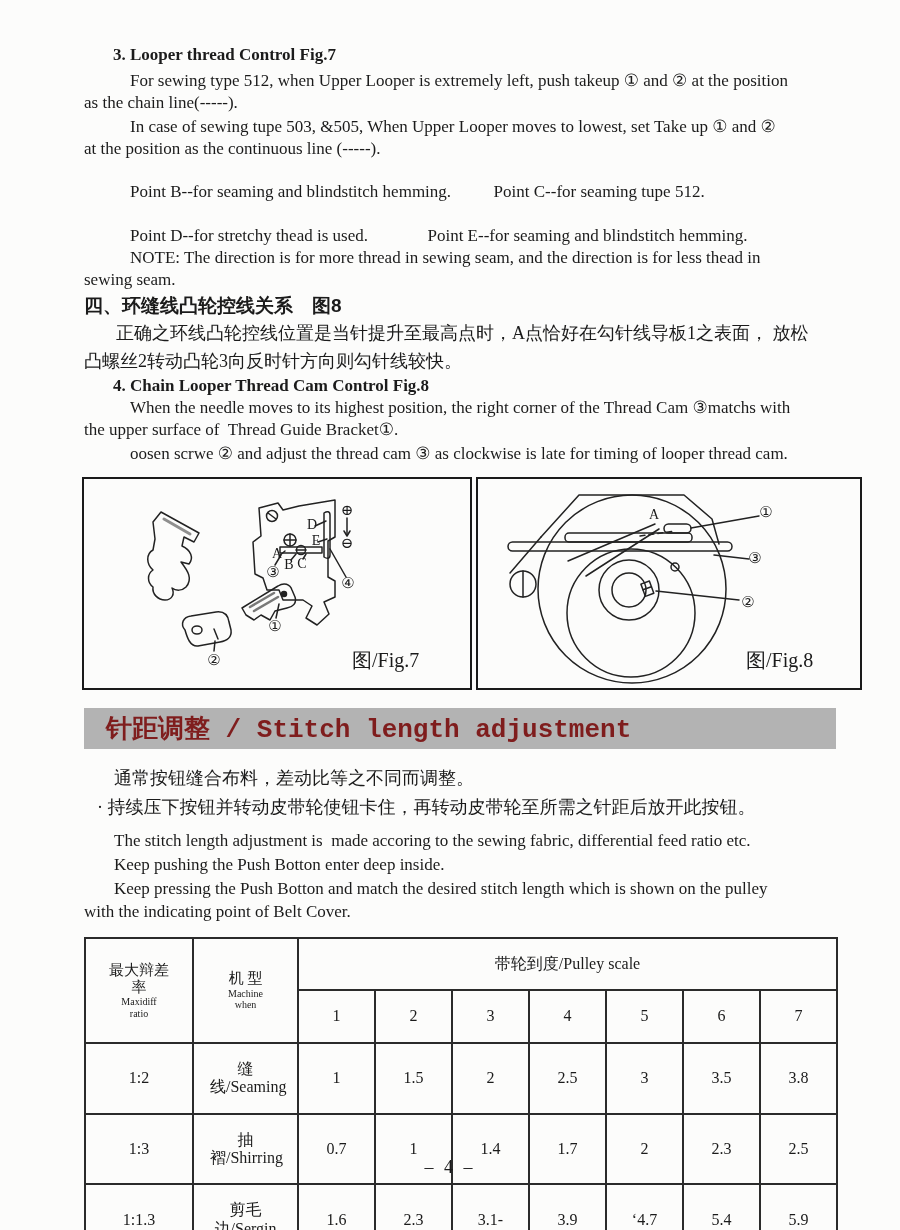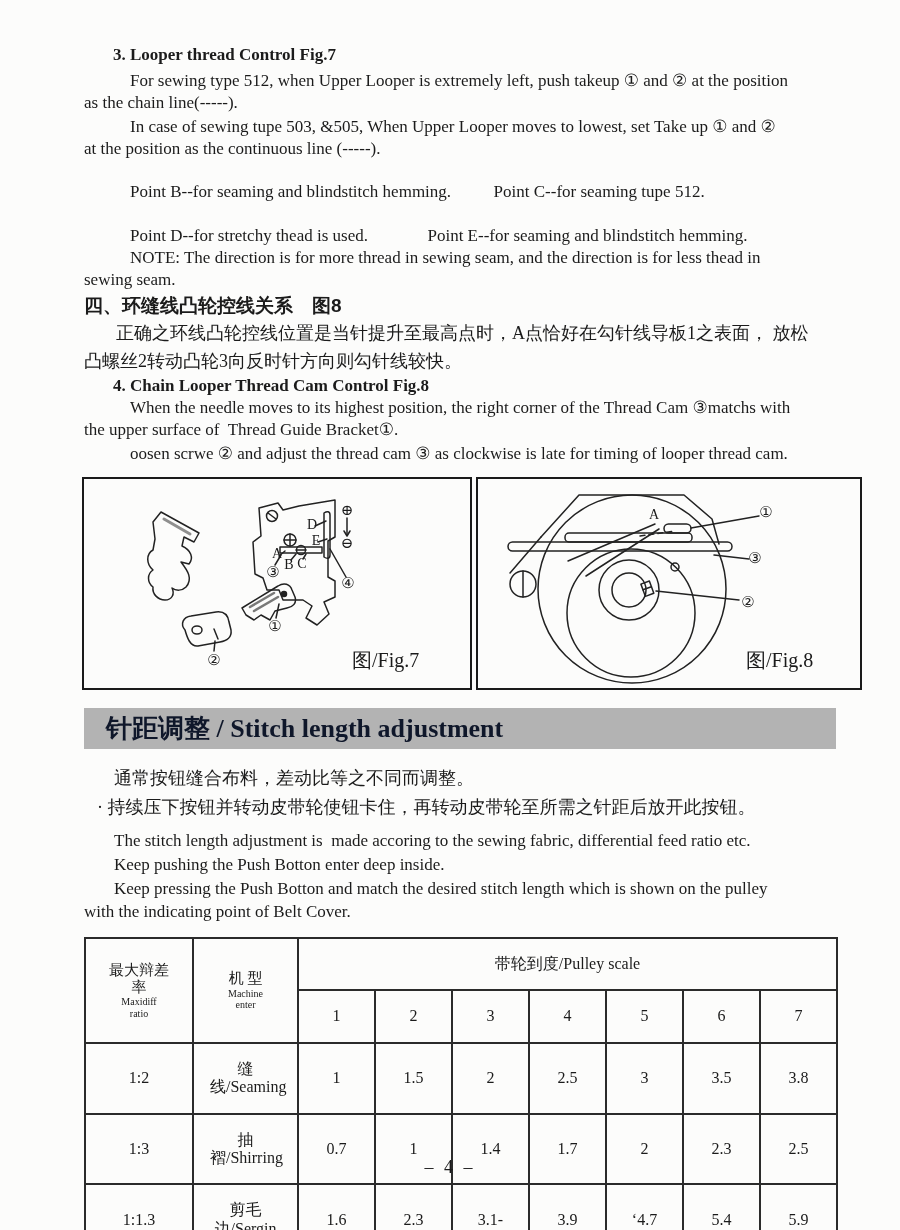--- a/index.html
+++ b/index.html
@@ -9,22 +9,22 @@
   .b{font-weight:bold;}
   .cn{font-size:18px;}
   .cnhead{font-family:"Liberation Sans","DejaVu Sans",sans-serif;font-size:19px;font-weight:bold;}
   .figbox{position:absolute;border:2.5px solid #1a1a1a;background:#fcfcfb;}
   .figbox svg{position:absolute;left:0;top:0;}
   .figlabel{position:absolute;transform:translate(-50%,-50%);font-size:14px;white-space:nowrap;}
   .figlabel.num{font-size:15px;}
   .figcap{position:absolute;font-size:20px;white-space:nowrap;}
   .secbar{position:absolute;left:84px;top:708px;width:752px;height:41px;background:#b3b3b3;
           display:flex;align-items:center;}
-  .secbar span{font-family:Liberation Serif, serif;font-size:26px;font-weight:600;
-          color:#0f172a;margin-left:22px;white-space:pre;}
+  .secbar span{font-family:Liberation Mono, monospace;font-size:26px;font-weight:600;
+          color:#7f1d1d;margin-left:22px;white-space:pre;}
   table.ptable{position:absolute;left:84px;top:937px;width:754px;border-collapse:collapse;
           table-layout:fixed;background:#fcfcfb;}
   table.ptable th,table.ptable td{border:2px solid #2b2b2b;text-align:center;vertical-align:middle;
           font-weight:normal;padding:16px;font-size:16px;line-height:1.15;}
   .hcn{font-size:15px;}
   .hen{font-size:10px;}
   .pagenum{position:absolute;left:0;top:1157px;width:900px;text-align:center;
           font-size:18px;letter-spacing:3px;}
 </style>
 </head>
@@ -158,21 +158,21 @@
     <tbody>
     <tr style="height:31px;">
       <th rowspan="2">
         <div class="hcn">最大辩差率</div>
         <div class="hen">Maxidiff</div>
         <div class="hen">ratio</div>
       </th>
       <th rowspan="2">
         <div class="hcn">机 型</div>
         <div class="hen">Machine</div>
-        <div class="hen">enter</div>
+        <div class="hen">when</div>
       </th>
       <th colspan="7">带轮到度/Pulley scale</th>
     </tr>
     <tr style="height:37px;">
       <th>1</th>
       <th>2</th>
       <th>3</th>
       <th>4</th>
       <th>5</th>
       <th>6</th>

